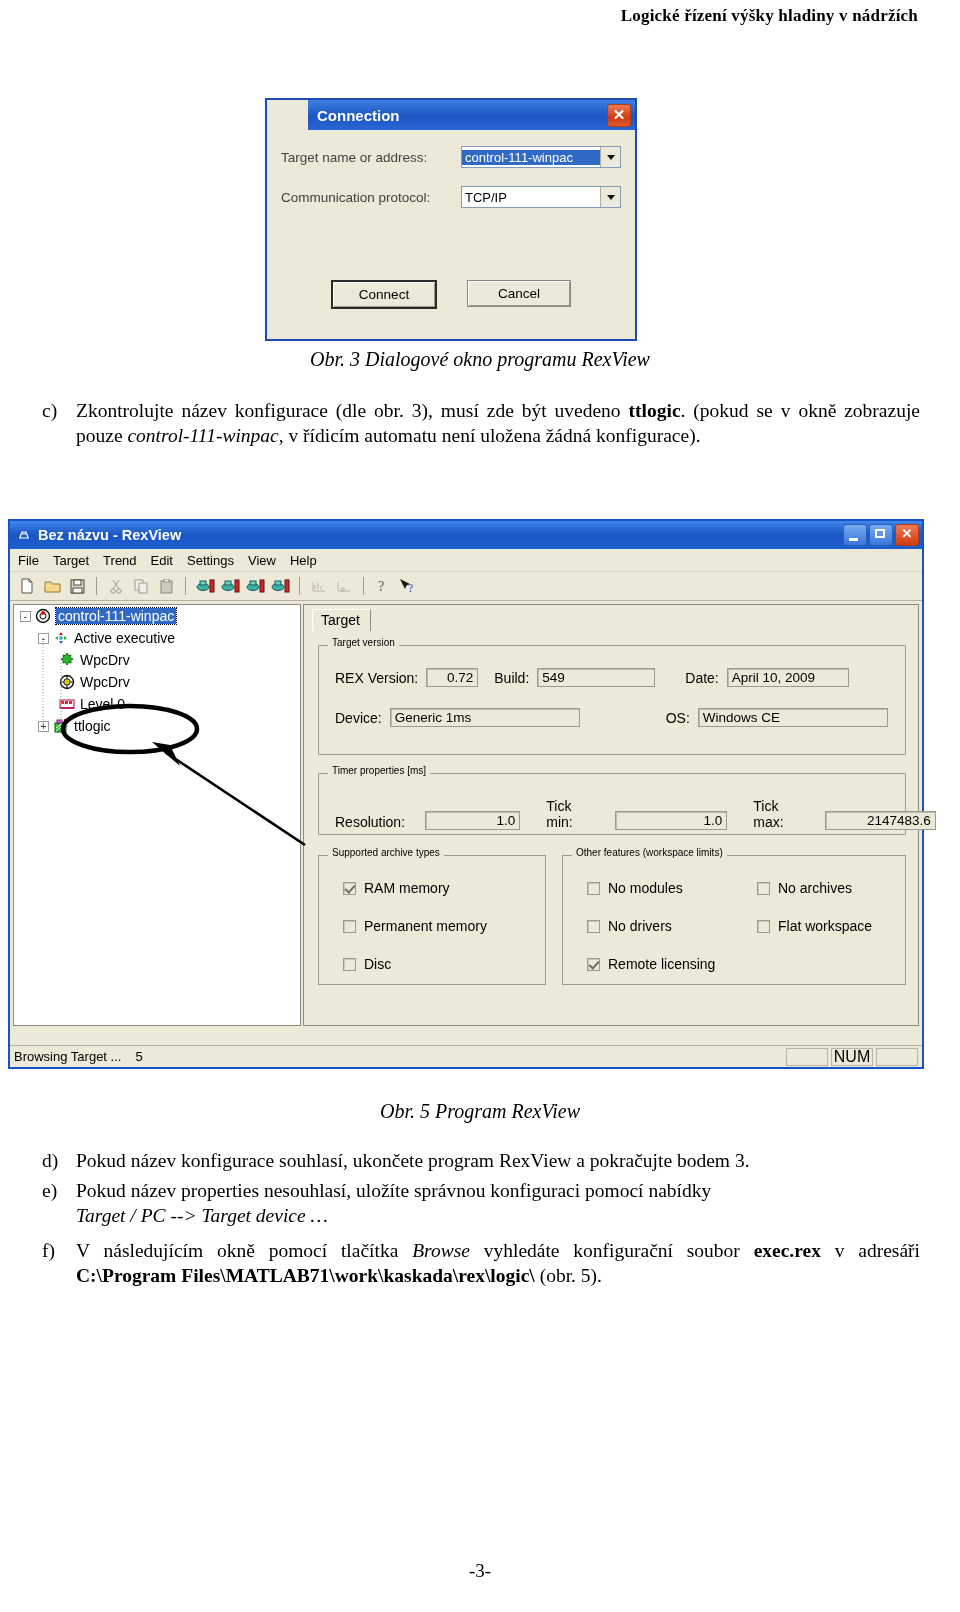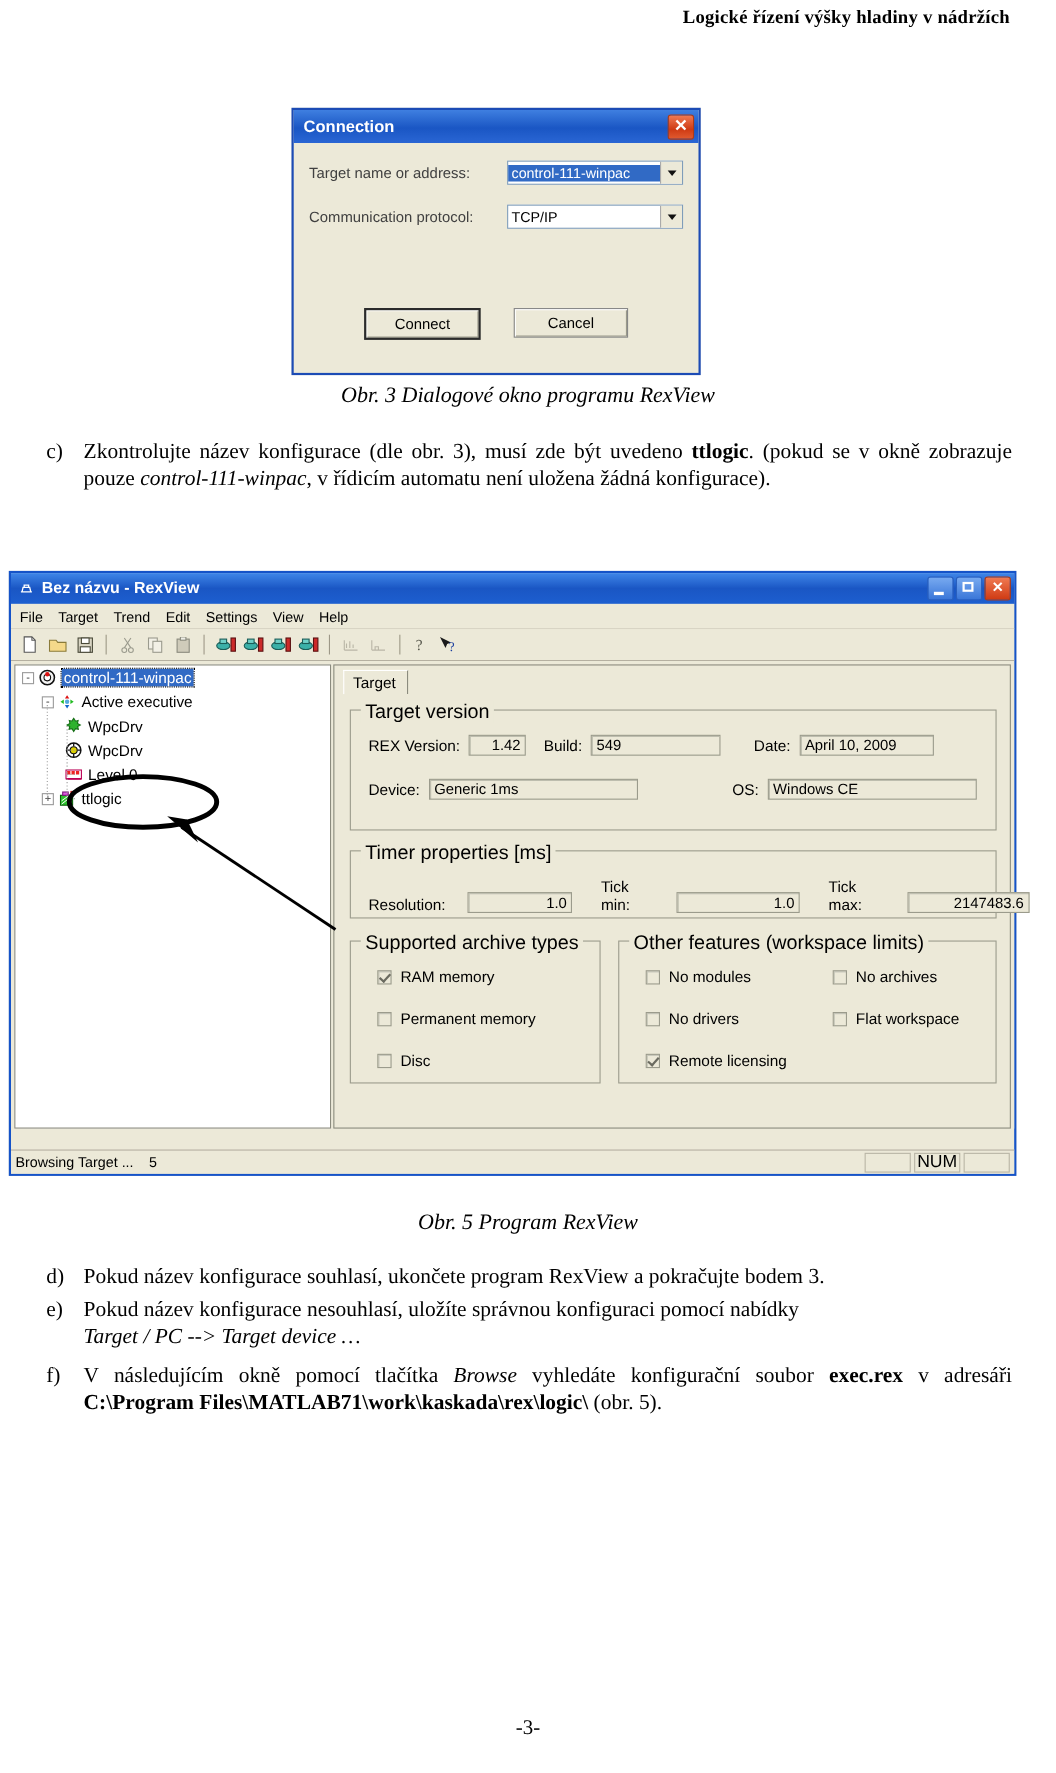--- a/index.html
+++ b/index.html
@@ -13,21 +13,21 @@
     position:absolute;top:6px;left:0;width:960px;text-align:right;
     padding-right:42px;box-sizing:border-box;
     font-family:"Liberation Serif",serif;font-weight:bold;font-size:17px;
     letter-spacing:.2px;
   }
   
   .fig3{position:absolute;left:265px;top:98px;width:372px;height:243px;
         border:2px solid #1c4bb5;background:#ece9d8;box-sizing:border-box;}
   .fig3 .titlebar{
     height:30px;background:linear-gradient(#3f7fe0,#1a56c4 55%,#2a66d4);
-    display:flex;align-items:center;padding:0 4px 0 9px;box-sizing:border-box;}
+    display:flex;align-items:center;padding:0 4px 0 9px;box-sizing:border-box;margin-left:41px;}
   .fig3 .titlebar .ttl{
     color:#fff;font-family:"Liberation Sans",sans-serif;font-weight:bold;
     font-size:15px;flex:1;}
   .xbtn{
     width:22px;height:21px;border:1px solid #b03a14;border-radius:3px;
     background:linear-gradient(#f07a52,#cf3a13 60%,#e05a2f);
     color:#fff;font-family:"Liberation Sans",sans-serif;font-weight:bold;
     font-size:15px;line-height:19px;text-align:center;}
   .fig3 .body{padding:16px 14px 0 14px;}
   .frow{display:flex;align-items:center;margin-bottom:18px;}
@@ -95,21 +95,21 @@
   .tlbl{margin-left:4px;}
   .tlbl.sel{background:#316ac5;color:#fff;outline:1px dotted #000;padding:0 2px;}
   .ticon{width:18px;height:18px;display:flex;align-items:center;justify-content:center;}
   .rightpane{flex:1;margin:3px 3px 0 2px;background:#ece9d8;
       border:1px solid #8b8b7e;position:relative;box-sizing:border-box;}
   .tabstrip{height:24px;padding-left:8px;padding-top:4px;box-sizing:border-box;}
   .tab{display:inline-block;padding:2px 10px 3px 8px;font-size:14px;
       border-left:1px solid #fff;border-top:1px solid #fff;border-right:1px solid #8b8b7e;}
   .grp{position:absolute;border:1px solid #9b9b8c;box-sizing:border-box;}
   .grp>.leg{position:absolute;top:-9px;left:9px;background:#ece9d8;
-      padding:0 4px;font-size:18px;}
+      padding:0 4px;font-size:10px;}
   .fld{display:inline-flex;align-items:center;height:19px;background:#ece9d8;
       border:1px solid #9b9b8c;box-shadow:inset 1px 1px 0 #bdbdae;
       font-size:13.5px;padding:0 4px;box-sizing:border-box;}
   .fld.r{justify-content:flex-end;}
   .lab{font-size:14px;}
   .cbrow{display:flex;align-items:center;font-size:14px;}
   .cbx{width:13px;height:13px;border:1px solid #9b9b8c;background:#ece9d8;
       box-shadow:inset 1px 1px 0 #c8c8bb;margin-right:8px;position:relative;
       box-sizing:border-box;}
   .cbx.on:after{content:"";position:absolute;left:3px;top:0px;width:4px;height:8px;
@@ -371,21 +371,21 @@
 
     <div class="rightpane">
       <div class="tabstrip">
         <span class="tab">Target</span>
       </div>
 
       <div class="grp" style="left:14px;top:40px;right:12px;height:110px;">
         <span class="leg">Target version</span>
         <div style="position:absolute;left:16px;top:22px;display:flex;align-items:center;gap:8px;">
           <span class="lab">REX Version:</span>
-          <span class="fld r" style="width:52px">1.42</span>
+          <span class="fld r" style="width:52px">0.72</span>
           <span class="lab" style="margin-left:8px">Build:</span>
           <span class="fld" style="width:118px">549</span>
           <span class="lab" style="margin-left:22px">Date:</span>
           <span class="fld" style="width:122px">April 10, 2009</span>
         </div>
         <div style="position:absolute;left:16px;top:62px;display:flex;align-items:center;gap:8px;">
           <span class="lab">Device:</span>
           <span class="fld" style="width:190px">Generic 1ms</span>
           <span class="lab" style="margin-left:78px">OS:</span>
           <span class="fld" style="width:190px">Windows CE</span>
@@ -464,21 +464,21 @@
 
 <div class="caption" style="top:1100px">Obr. 5 Program RexView</div>
 
 <div class="para" style="left:42px;top:1148px;width:878px;">
   <span class="mk">d)</span>
   <span class="tx">Pokud název konfigurace souhlasí, ukončete program RexView a pokračujte bodem 3.</span>
 </div>
 
 <div class="para" style="left:42px;top:1178px;width:878px;">
   <span class="mk">e)</span>
-  <span class="tx"><span>Pokud název konfigurace nesouhlasí, uložíte správnou konfiguraci pomocí nabídky </span><br><span class="i">Target / PC --&gt; Target device …</span></span>
+  <span class="tx"><span>Pokud název properties nesouhlasí, uložíte správnou konfiguraci pomocí nabídky </span><br><span class="i">Target / PC --&gt; Target device …</span></span>
 </div>
 
 <div class="para" style="left:42px;top:1238px;width:878px;">
   <span class="mk">f)</span>
   <span class="tx"><span>V následujícím okně pomocí tlačítka </span><span class="i">Browse</span><span> vyhledáte konfigurační soubor </span><span class="b">exec.rex</span><span> v adresáři </span><span class="b">C:\Program Files\MATLAB71\work\kaskada\rex\logic\</span><span> (obr. 5).</span></span>
 </div>
 
 <div class="pageno">-3-</div>
 
 </body></html>

